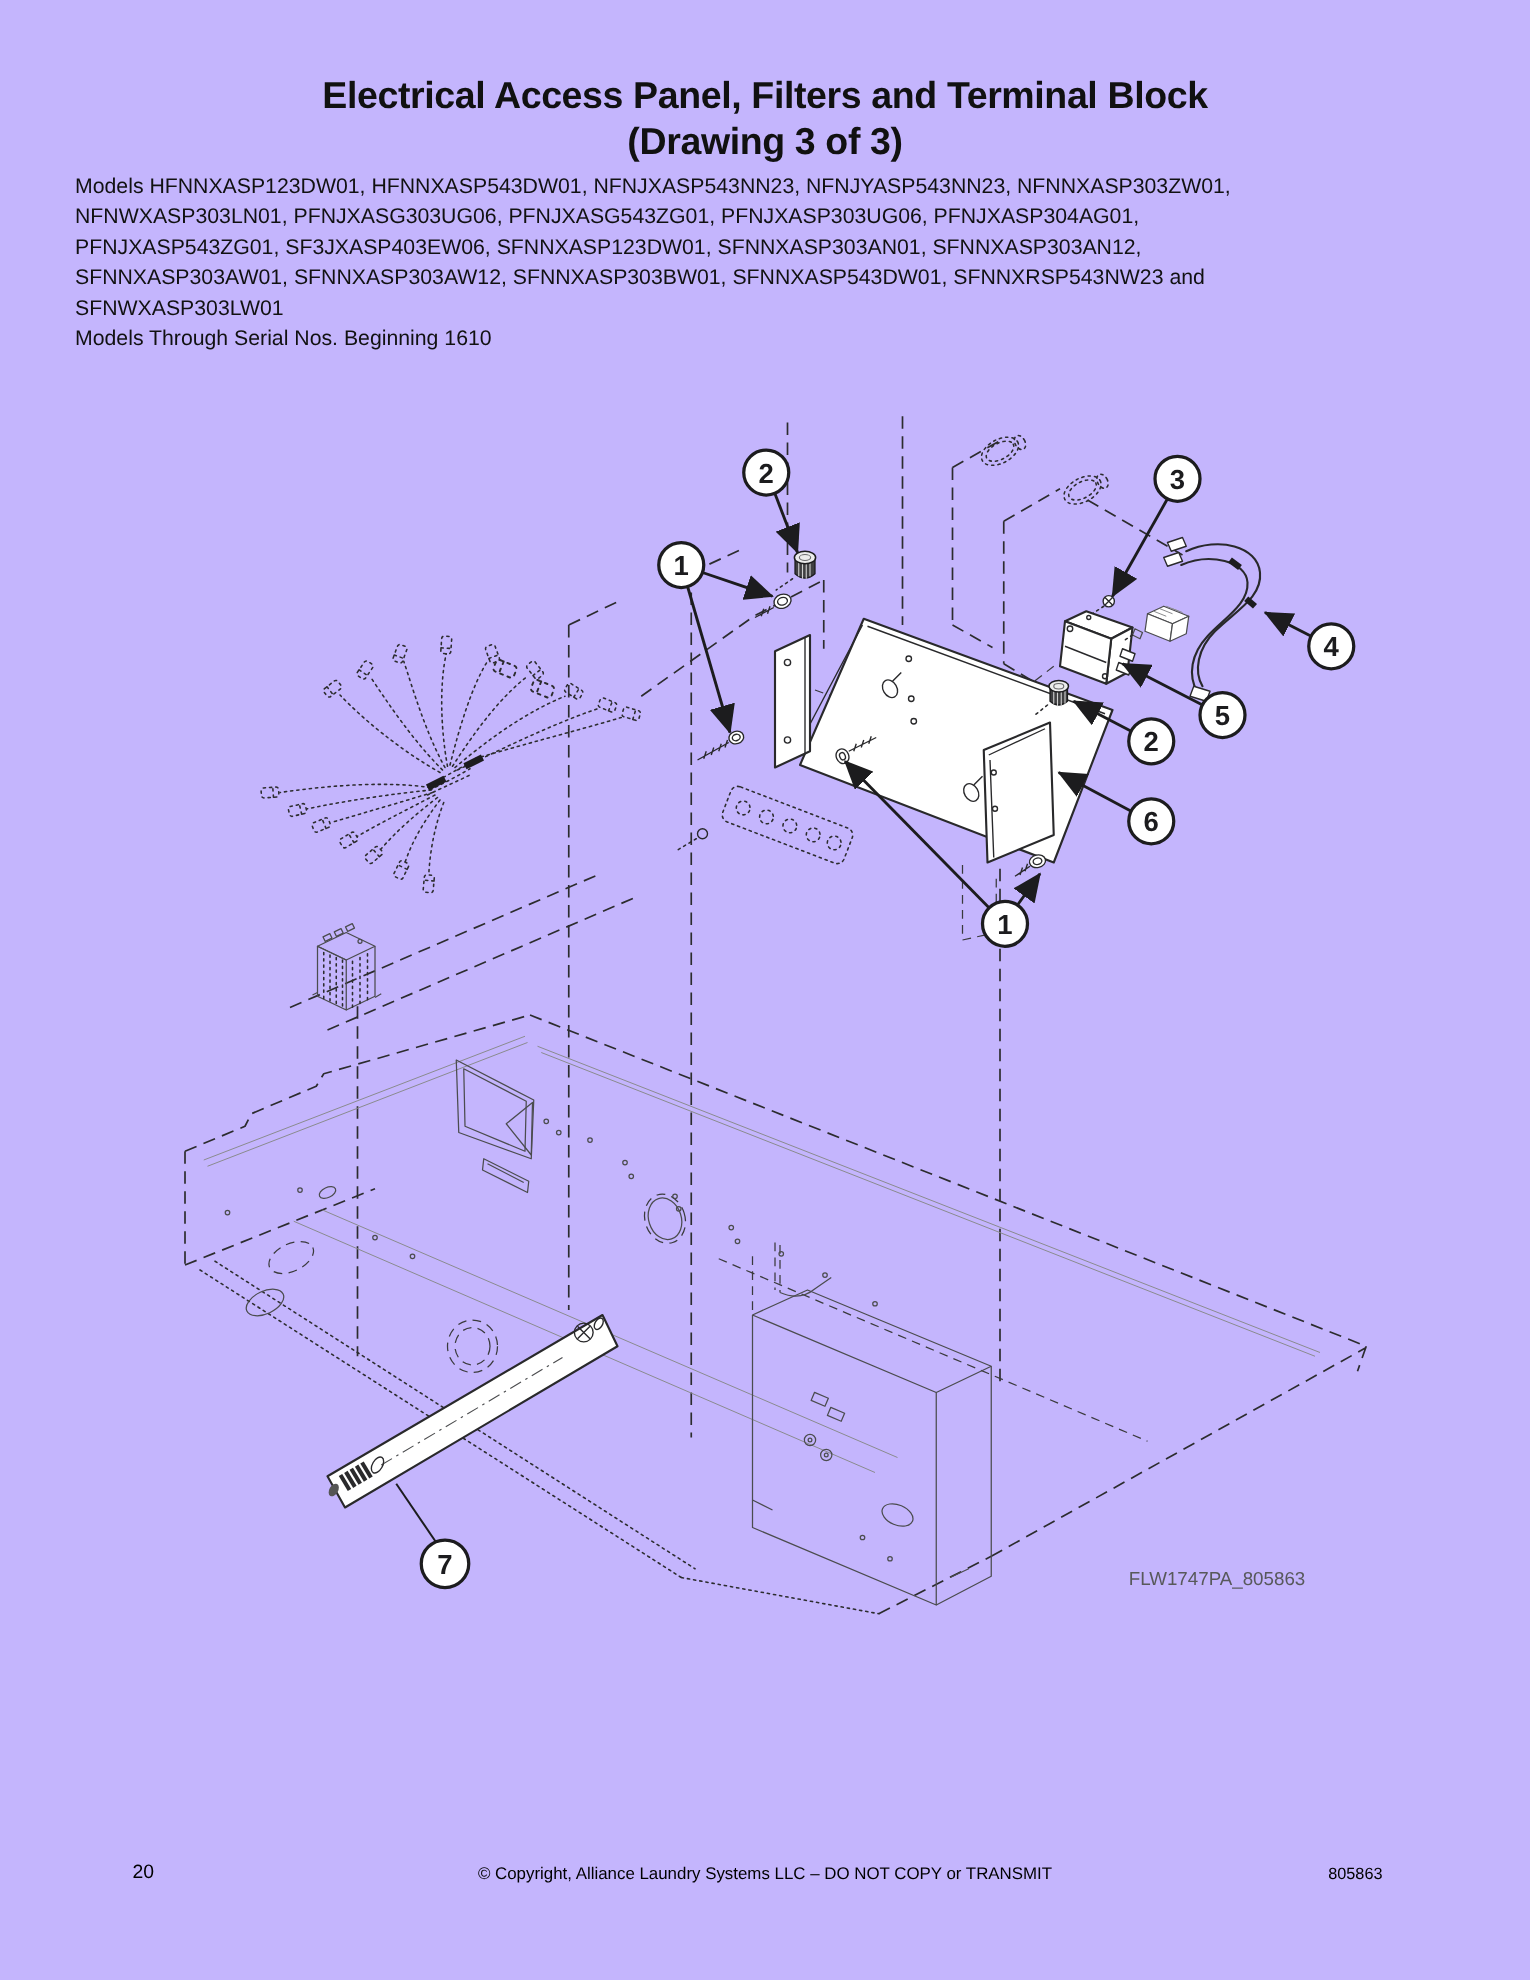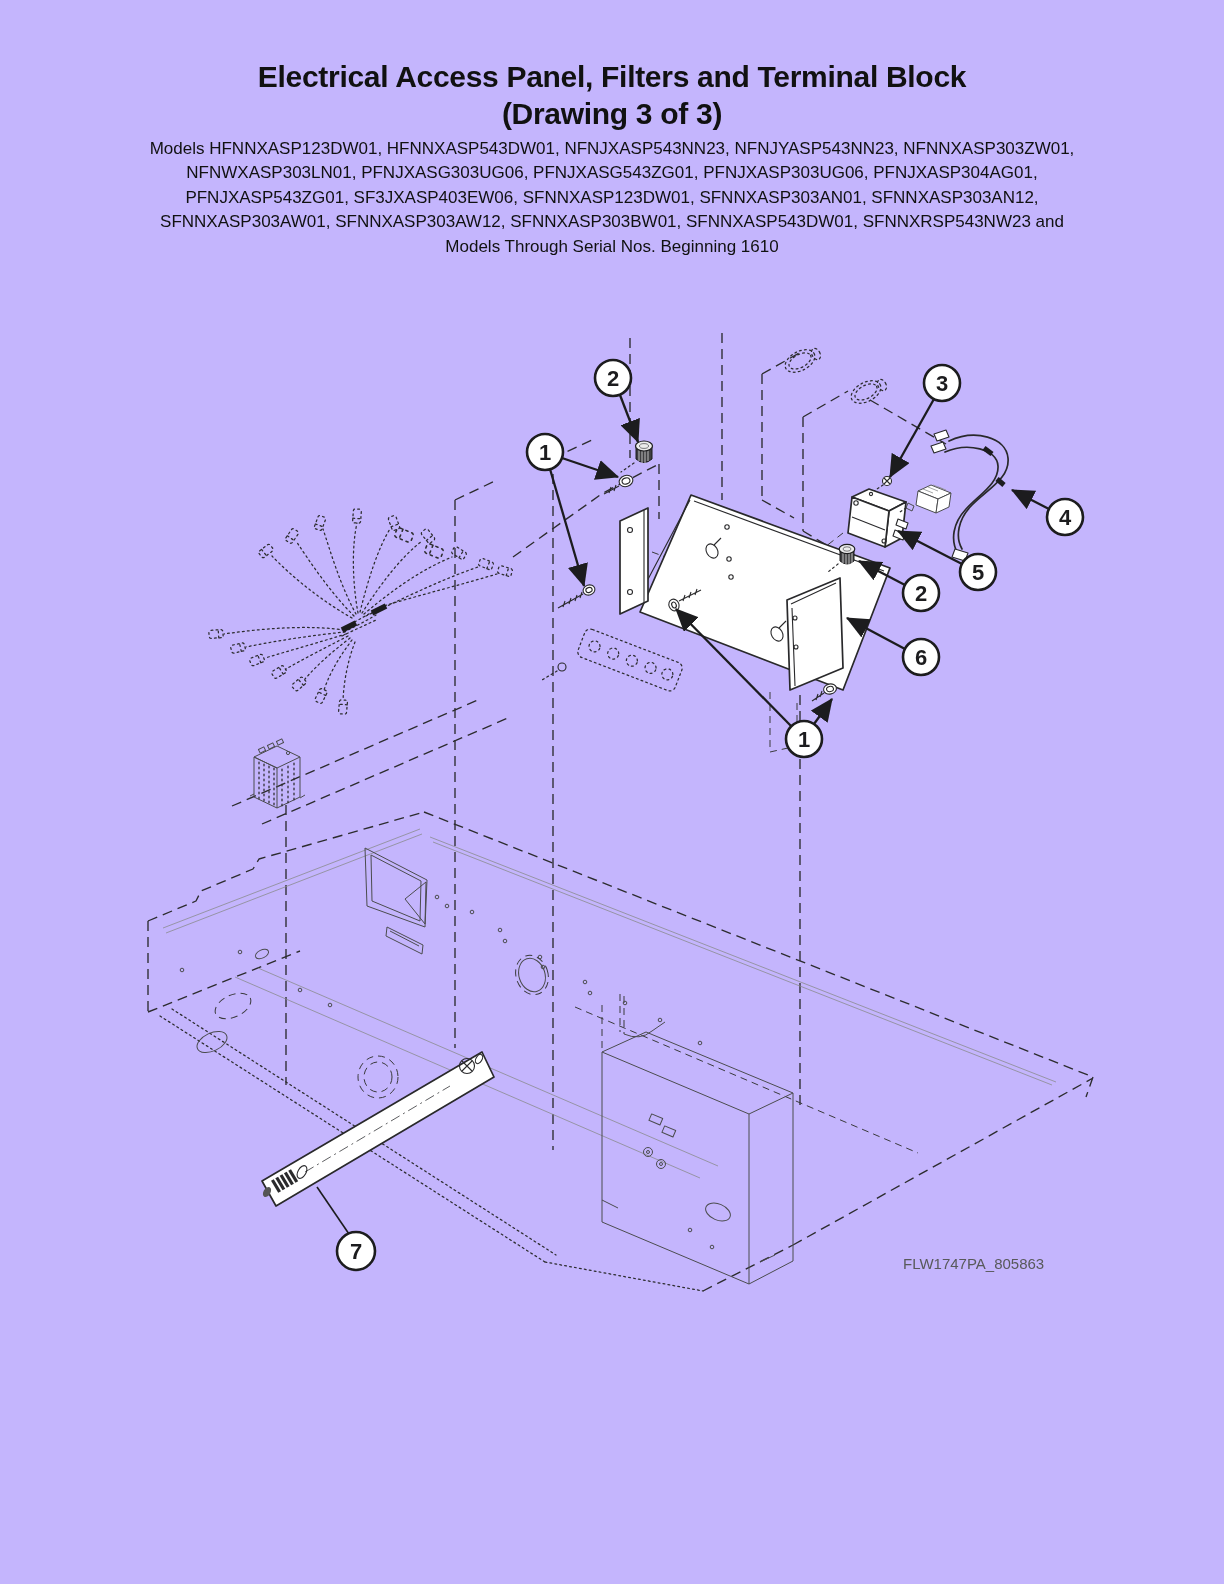--- a/index.html
+++ b/index.html
@@ -1,20 +1,20 @@
 <!DOCTYPE html>
 <html><head>
 <meta charset="utf-8">
 <style>
   html,body{margin:0;padding:0;background:#ffffff;}
   .page{position:relative;width:1224px;height:1584px;background:#c4b5fd;overflow:hidden;
         font-family:"Liberation Sans", sans-serif;color:#000;}
   .header{position:absolute;top:58px;left:0;right:0;text-align:center;}
   .title-line{font-size:30px;font-weight:bold;line-height:37px;letter-spacing:-0.3px;color:#111;}
-  .models{position:absolute;top:137px;left:60px;right:60px;text-align:center;}
+  .models{position:absolute;top:137px;left:60px;right:60px;}
   .model-line{font-size:17px;line-height:24.4px;color:#111;}
   .figure-code{position:absolute;left:903px;top:1255px;font-size:15px;color:#58595b;}
   .footer{position:absolute;left:0;right:0;top:1489px;height:24px;}
   .footer .pageno{position:absolute;left:106px;top:0;font-size:15.5px;}
   .footer .copy{position:absolute;left:0;right:0;top:2px;text-align:center;font-size:13.5px;}
   .footer .docno{position:absolute;right:118px;top:2px;font-size:13px;}
   svg{position:absolute;left:0;top:0;}
   
   .ln  {stroke:#29292b;stroke-width:1.7;fill:none;stroke-linejoin:round;stroke-linecap:round;}
   .ln2 {stroke:#29292b;stroke-width:1.1;fill:none;stroke-linejoin:round;}
@@ -38,20 +38,21 @@
   <div class="header">
     <div class="title-line">Electrical Access Panel, Filters and Terminal Block</div>
     <div class="title-line">(Drawing 3 of 3)</div>
   </div>
 
   <div class="models">
     <div class="model-line">Models HFNNXASP123DW01, HFNNXASP543DW01, NFNJXASP543NN23, NFNJYASP543NN23, NFNNXASP303ZW01,</div>
     <div class="model-line">NFNWXASP303LN01, PFNJXASG303UG06, PFNJXASG543ZG01, PFNJXASP303UG06, PFNJXASP304AG01,</div>
     <div class="model-line">PFNJXASP543ZG01, SF3JXASP403EW06, SFNNXASP123DW01, SFNNXASP303AN01, SFNNXASP303AN12,</div>
     <div class="model-line">SFNNXASP303AW01, SFNNXASP303AW12, SFNNXASP303BW01, SFNNXASP543DW01, SFNNXRSP543NW23 and</div>
+    <div class="model-line">SFNWXASP303LW01</div>
     <div class="model-line">Models Through Serial Nos. Beginning 1610</div>
   </div>
 
   <svg width="1224" height="1584" viewBox="0 0 1224 1584">
     <defs>
       <marker id="ah" markerWidth="11" markerHeight="9" refX="9.5" refY="4.5" orient="auto">
         <path d="M0,0 L10,4.5 L0,9 Z" fill="#1c1c1e"></path>
       </marker>
       <g id="tconn">
         <rect x="-7" y="-4" width="14" height="8" rx="2" class="dot"></rect>
@@ -401,14 +402,19 @@
       <path class="leader" d="M349,1234 L317,1187"></path>
       <g>
         <circle cx="356" cy="1251" r="19" class="balloon"></circle>
         <text x="356" y="1259" class="balloon-num">7</text>
       </g>
     </g>
   </svg>
 
   <div class="figure-code">FLW1747PA_805863</div>
 
+  <div class="footer">
+    <div class="pageno">20</div>
+    <div class="copy">© Copyright, Alliance Laundry Systems LLC – DO NOT COPY or TRANSMIT</div>
+    <div class="docno">805863</div>
+  </div>
 
 </div>
 
 </body></html>

